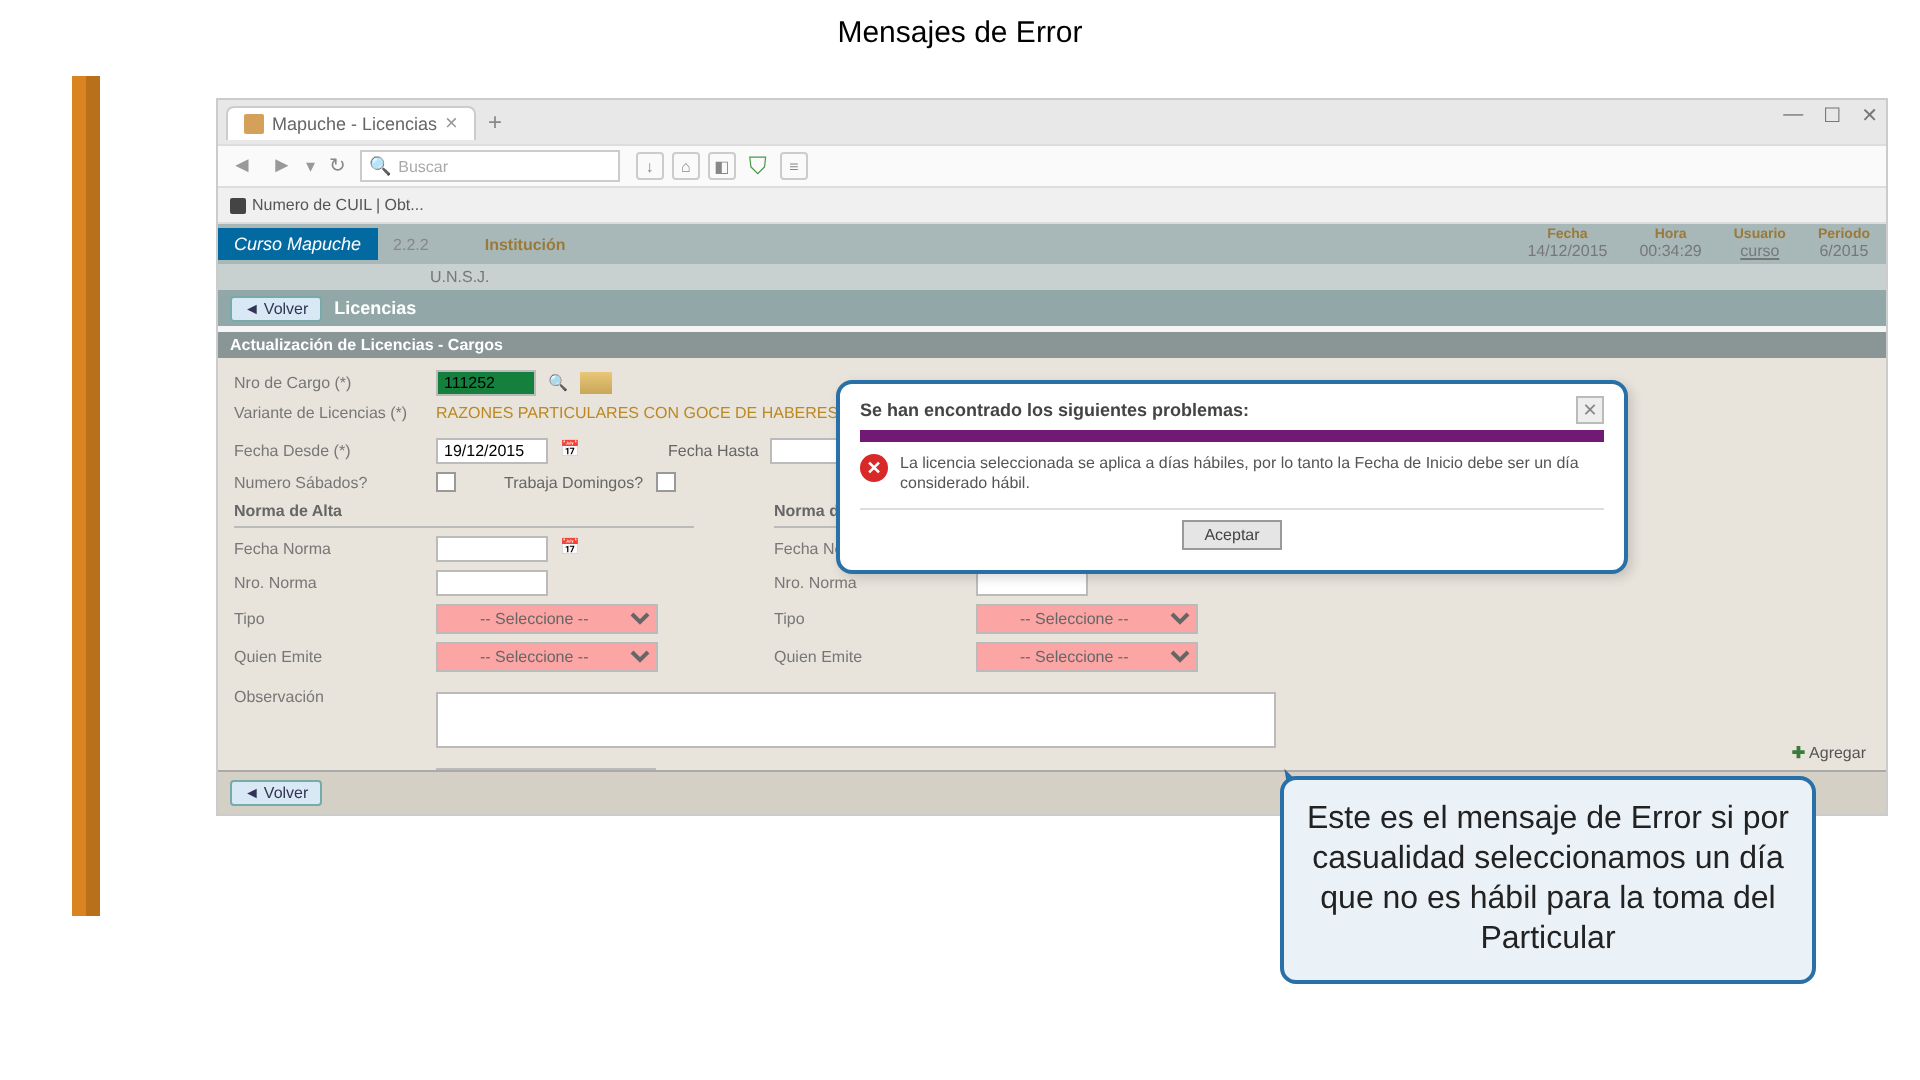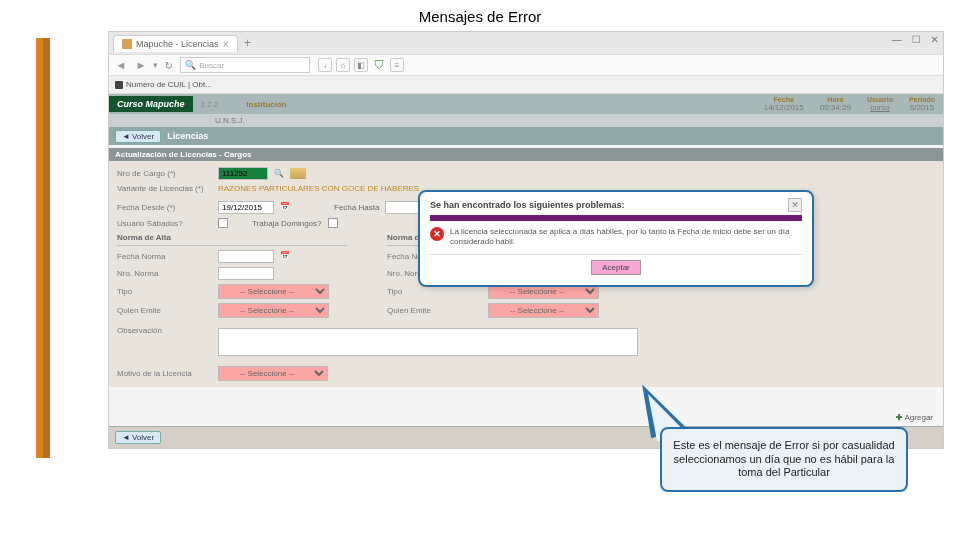--- a/index.html
+++ b/index.html
@@ -1,38 +1,38 @@
 <!DOCTYPE html>
 <html><head>
 <meta charset="utf-8">
 <style>
 *{box-sizing:border-box;margin:0;padding:0;font-family:Arial,sans-serif}
 body{width:960px;height:540px;background:#fff;position:relative;overflow:hidden}
 .slide-title{text-align:center;font-size:15px;padding:8px 0;font-weight:400}
 .orange-bar{position:absolute;left:36px;top:38px;width:14px;height:420px;background:linear-gradient(to right,#d98420 50%,#b8701a 50%)}
-.browser{position:absolute;left:108px;top:31px;width:836px;height:418px;background:#f5f5f5;border:1px solid #ccc;font-size:9px}
+.browser{position:absolute;left:108px;top:49px;width:836px;height:359px;background:#f5f5f5;border:1px solid #ccc;font-size:9px}
 .tab-bar{height:22px;background:#e8e8e8;display:flex;align-items:center;padding:0 4px}
 .tab{background:#fff;border:1px solid #ccc;border-bottom:none;border-radius:4px 4px 0 0;padding:2px 8px;display:flex;align-items:center;gap:4px;font-size:9px;color:#666}
 .tab-icon{width:10px;height:10px;background:#d4a05a;border-radius:1px}
 .tab-close{color:#999;font-size:11px}
 .tab-plus{padding:0 6px;color:#888;font-size:12px}
 .win-ctrl{position:absolute;right:4px;top:2px;display:flex;gap:10px;color:#777;font-size:10px}
 .addr-bar{height:22px;background:#fafafa;display:flex;align-items:center;padding:0 4px;gap:4px;border-top:1px solid #ddd;border-bottom:1px solid #ddd}
 .nav-btn{width:16px;height:16px;display:flex;align-items:center;justify-content:center;color:#999;font-size:11px}
 .url-box{flex:1;background:#fff;border:1px solid #ccc;padding:2px 4px;color:#888;font-size:8px;display:flex;align-items:center;gap:3px}
 .globe{width:9px;height:9px;border:1px solid #888;border-radius:50%}
 .refresh{color:#888;font-size:10px;padding:0 3px}
 .search-box{width:130px;background:#fff;border:1px solid #ccc;padding:2px 4px;color:#aaa;font-size:8px;display:flex;align-items:center;gap:3px}
 .tb-icons{display:flex;gap:4px;padding:0 4px}
 .tb-ic{width:14px;height:14px;border:1px solid #ccc;border-radius:2px;display:flex;align-items:center;justify-content:center;font-size:8px;color:#888}
 .shield{color:#4a9c4a;border:none;font-size:12px}
 .bm-bar{height:18px;background:#f0f0f0;padding:2px 6px;color:#555;font-size:8px;display:flex;align-items:center;gap:3px;border-bottom:1px solid #ddd}
 .bm-dot{width:8px;height:8px;background:#444;border-radius:1px}
 .app-header{height:20px;background:#a8b8b8;display:flex;align-items:center;font-size:8px;color:#666}
-.brand{background:#14532d;color:#fff;padding:3px 8px;font-weight:bold;font-size:9px;font-style:italic}
+.brand{background:#0369a1;color:#fff;padding:3px 8px;font-weight:normal;font-size:9px;font-style:italic}
 .ver{padding:0 8px;color:#888}
 .hlabel{color:#9a7a3a;font-weight:bold;margin-left:20px}
 .hspacer{flex:1}
 .hcol{text-align:center;padding:0 8px}
 .hcol .hl{color:#9a7a3a;font-weight:bold;font-size:7px}
 .hcol .hv{color:#777;font-size:8px}
 .link{color:#4466cc;text-decoration:underline}
 .subhdr{height:18px;background:#92a8a8;display:flex;align-items:center;padding:0 6px;gap:6px}
 .btn-volver{background:#d8e8f4;border:1px solid #7aa;border-radius:2px;padding:1px 6px;font-size:8px;color:#335;display:inline-flex;align-items:center;gap:2px}
 .subtitle{color:#fff;font-weight:bold;font-size:9px}
@@ -54,23 +54,23 @@
 .plus-ic{color:#3a7a3a;font-weight:bold}
 
 .modal{position:absolute;left:418px;top:190px;width:396px;background:#fff;border:2px solid #2a70a8;border-radius:8px;padding:6px 10px 10px;font-size:9px;box-shadow:2px 2px 6px rgba(0,0,0,.15)}
 .modal-hdr{display:flex;justify-content:space-between;align-items:center;border-bottom:6px solid #701a75;padding-bottom:3px;margin-bottom:4px}
 .modal-title{font-weight:bold;color:#444;font-size:9px}
 .modal-x{width:14px;height:14px;background:#eee;border:1px solid #bbb;color:#888;text-align:center;line-height:12px;font-size:9px}
 .modal-body{display:flex;gap:6px;align-items:flex-start;padding:2px 0 6px}
 .err-ic{width:14px;height:14px;background:#d82828;border-radius:50%;color:#fff;text-align:center;line-height:14px;font-size:9px;font-weight:bold;flex-shrink:0}
 .modal-msg{color:#555;font-size:8px;line-height:1.3}
 .modal-ftr{text-align:center;border-top:1px solid #ddd;padding-top:5px}
-.btn-aceptar{background:#f9a8d4;border:1px solid #999;padding:2px 10px;font-size:8px;color:#444}
-
-.callout{position:absolute;right:52px;bottom:48px;width:248px;background:#eaf2f8;border:2px solid #2a70a8;border-radius:8px;padding:10px;font-size:11px;text-align:center;color:#222;line-height:1.25}
+.btn-aceptar{background:#e5e5e5;border:1px solid #999;padding:2px 10px;font-size:8px;color:#444}
+
+.callout{position:absolute;right:52px;bottom:48px;width:268px;background:#eaf2f8;border:2px solid #2a70a8;border-radius:8px;padding:10px;font-size:16px;text-align:center;color:#222;line-height:1.25}
 .tail-outer{position:absolute;right:282px;bottom:106px;width:0;height:0;border-left:8px solid transparent;border-right:28px solid transparent;border-bottom:54px solid #2a70a8;transform:rotate(-18deg)}
 .tail-inner{position:absolute;right:281px;bottom:102px;width:0;height:0;border-left:6px solid transparent;border-right:24px solid transparent;border-bottom:48px solid #eaf2f8;transform:rotate(-18deg)}
 .ic-people{width:16px;height:11px;background:linear-gradient(#e8c878,#c8a858)}
 </style>
 </head>
 <body>
 
 <div class="slide-title">Mensajes de Error</div>
 <div class="orange-bar"></div>
 
@@ -161,21 +161,21 @@
     </div>
     <div class="row" style="margin-top:4px">
       <span class="lbl">Fecha Desde (*)</span>
       <input class="inp" style="width: 56px;" value="19/12/2015">
       <span class="dal">📅</span>
       <span style="width:30px"></span>
       <span>Fecha Hasta</span>
       <input class="inp" style="width: 56px;">
     </div>
     <div class="row">
-      <span class="lbl">Usuario Sábados?</span>
+      <span class="lbl">Numero Sábados?</span>
       <span class="chk"></span>
       <span style="width:12px"></span>
       <span>Trabaja Domingos?</span>
       <span class="chk"></span>
     </div>
 
     <div class="cols">
       <div class="col">
         <div class="col-hdr">Norma de Alta</div>
         <div class="row">

